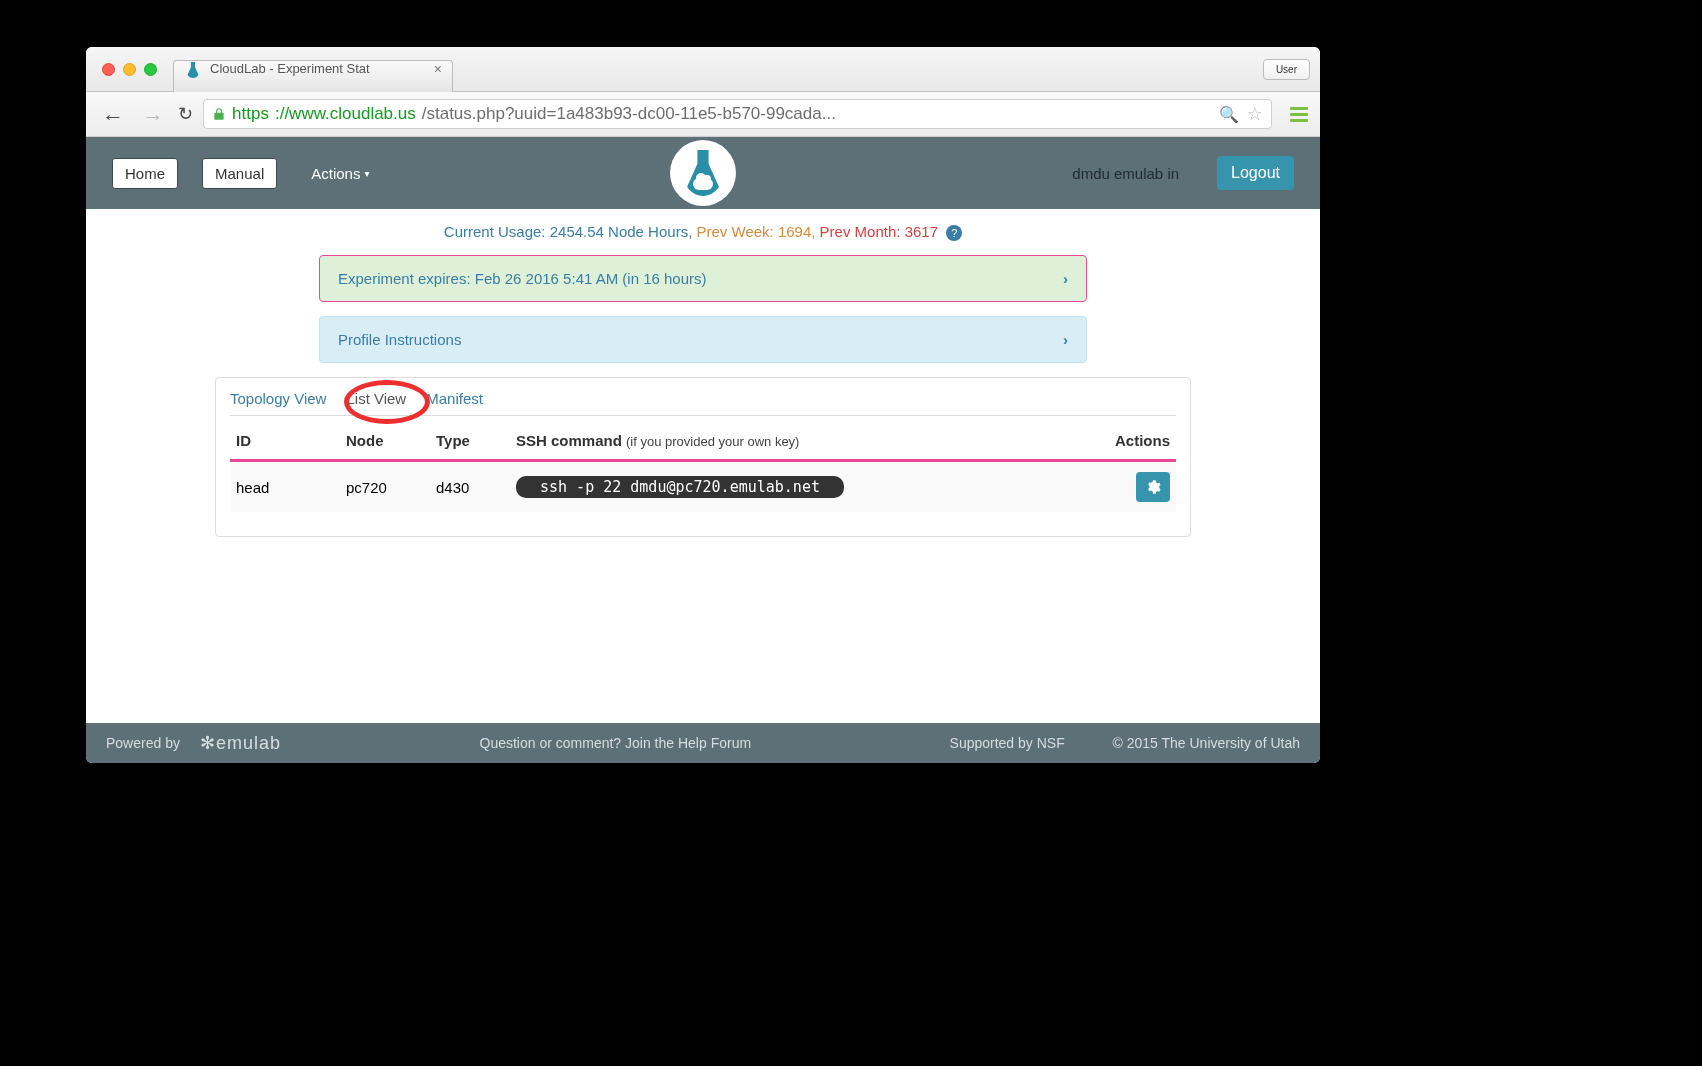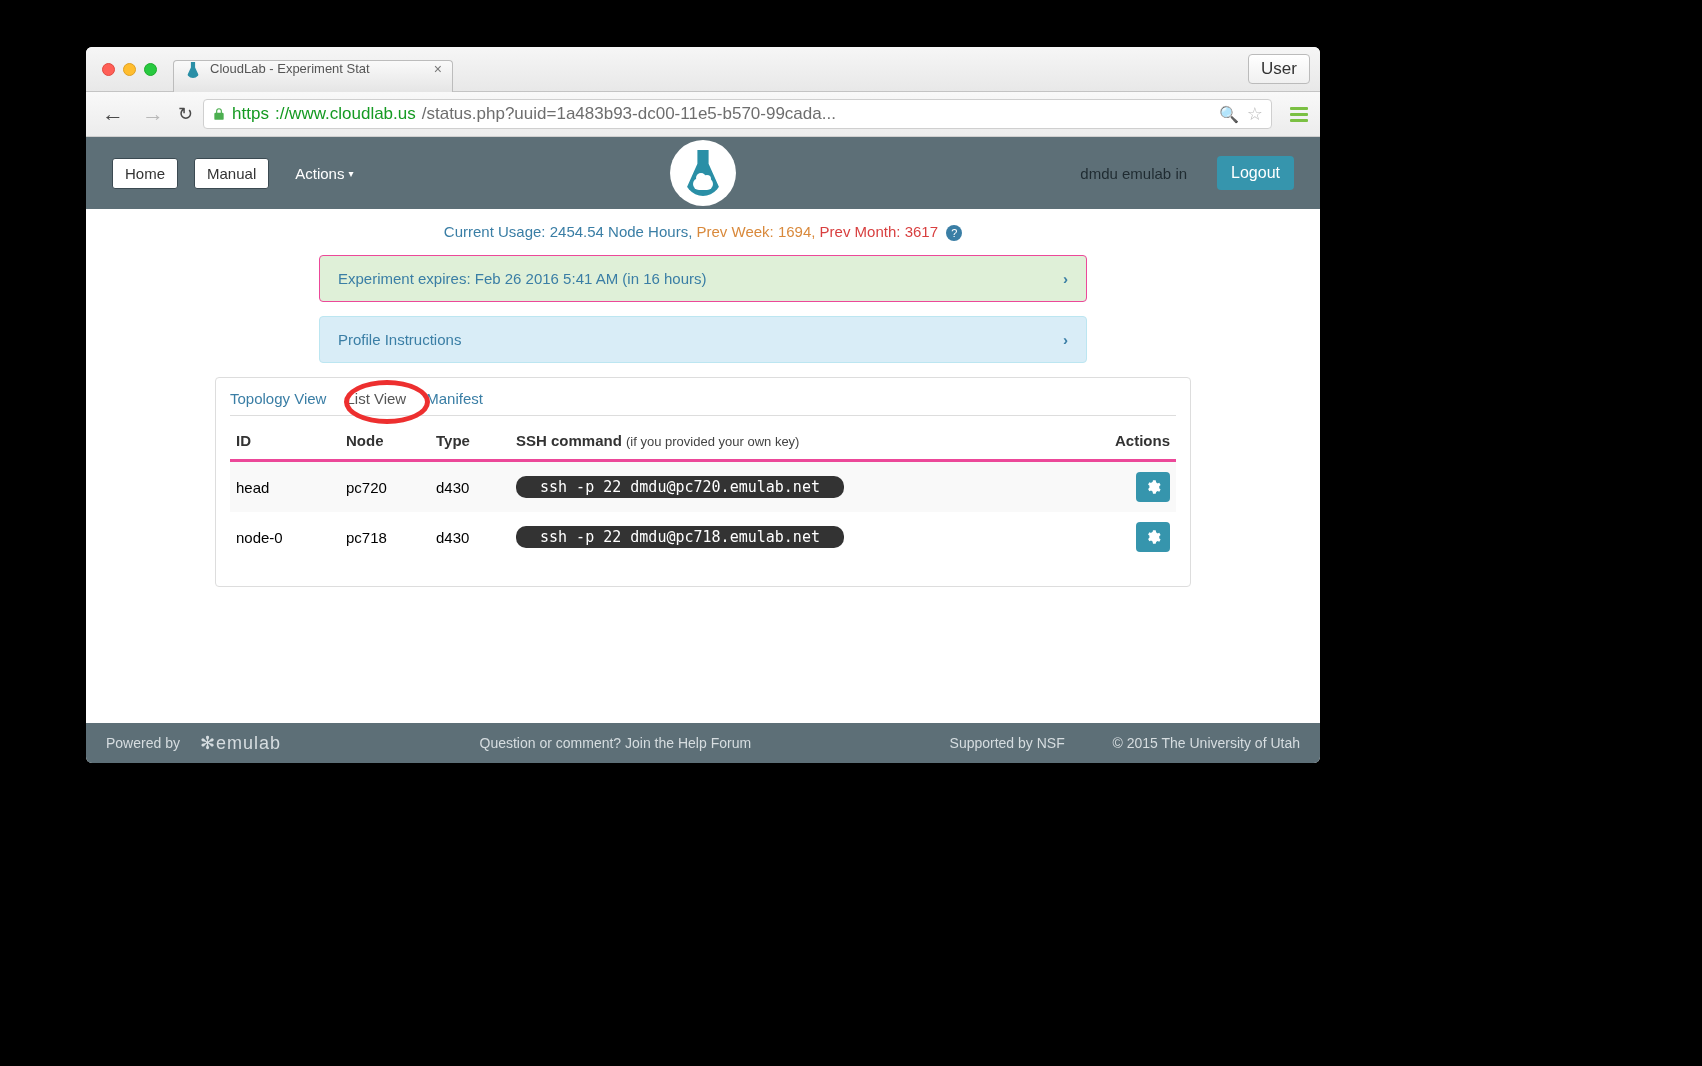--- a/index.html
+++ b/index.html
@@ -63,21 +63,21 @@
     position: absolute; left: 2px; top: 1px;
   }
   .tab-title { color: #555; font-size: 13px; white-space: nowrap; overflow: hidden; }
   .tab-close { color: #777; font-size: 14px; margin-left: auto; }
   .user-btn {
     margin-left: auto;
     border: 1px solid #bbb;
     background: linear-gradient(#fff,#f0f0f0);
     border-radius: 4px;
     padding: 4px 12px;
-    font-size: 17px;
+    font-size: 10px;
     color: #333;
   }
   
   .toolbar {
     height: 45px;
     background: linear-gradient(#f9f9f9,#ececec);
     border-bottom: 1px solid #cfcfcf;
     display: flex;
     align-items: center;
     padding: 0 12px;
@@ -107,21 +107,21 @@
   .omni-right { margin-left: auto; display: flex; gap: 8px; color:#8a8a8a; align-items:center;}
   .burger { display:flex; flex-direction:column; gap:3px; margin-left:8px;}
   .burger span{ width:18px; height:3px; background:#7bc043; border-radius:1px;}
   
   .navbar {
     height: 72px;
     background: #5d6f77;
     display: flex;
     align-items: center;
     padding: 0 26px;
-    gap: 16px;
+    gap: 24px;
     position: relative;
   }
   .nav-btn {
     background: #fff;
     border: 1px solid #3b4a52;
     color: #333;
     padding: 6px 12px;
     font-size: 15px;
     border-radius: 3px;
   }
@@ -335,33 +335,20 @@
             <td>d430</td>
             <td><span class="ssh-code">ssh -p 22 dmdu@pc720.emulab.net</span></td>
             <td>
                 <button class="gear-btn">
               <svg class="gear-svg" viewBox="0 0 24 24" fill="#fff">
                     <path d="M12 8a4 4 0 1 0 0 8 4 4 0 0 0 0-8zm9.4 4a7.5 7.5 0 0 0-.1-1.3l2.1-1.6-2-3.5-2.5 1a7.6 7.6 0 0 0-2.2-1.3L16 2h-4l-.7 2.6a7.6 7.6 0 0 0-2.2 1.3l-2.5-1-2 3.5 2.1 1.6A7.5 7.5 0 0 0 6.6 12c0 .4 0 .9.1 1.3l-2.1 1.6 2 3.5 2.5-1c.7.5 1.4 1 2.2 1.3L12 22h4l.7-2.6c.8-.3 1.5-.8 2.2-1.3l2.5 1 2-3.5-2.1-1.6c.1-.4.1-.9.1-1.3z"></path>
                   </svg>
             </button>
               </td>
           </tr>
-          <tr>
-            <td>node-0</td>
-            <td>pc718</td>
-            <td>d430</td>
-            <td><span class="ssh-code">ssh -p 22 dmdu@pc718.emulab.net</span></td>
-            <td>
-                <button class="gear-btn">
-              <svg class="gear-svg" viewBox="0 0 24 24" fill="#fff">
-                    <path d="M12 8a4 4 0 1 0 0 8 4 4 0 0 0 0-8zm9.4 4a7.5 7.5 0 0 0-.1-1.3l2.1-1.6-2-3.5-2.5 1a7.6 7.6 0 0 0-2.2-1.3L16 2h-4l-.7 2.6a7.6 7.6 0 0 0-2.2 1.3l-2.5-1-2 3.5 2.1 1.6A7.5 7.5 0 0 0 6.6 12c0 .4 0 .9.1 1.3l-2.1 1.6 2 3.5 2.5-1c.7.5 1.4 1 2.2 1.3L12 22h4l.7-2.6c.8-.3 1.5-.8 2.2-1.3l2.5 1 2-3.5-2.1-1.6c.1-.4.1-.9.1-1.3z"></path>
-                  </svg>
-            </button>
-              </td>
-          </tr>
         </tbody>
       </table>
     </div>
   </div>
 
   <div class="footer">
     <span>Powered by</span>
     <span class="emulab-logo" style="font-size:18px;">✻emulab</span>
     <span class="center">Question or comment? Join the Help Forum</span>
     <span>Supported by NSF</span>

